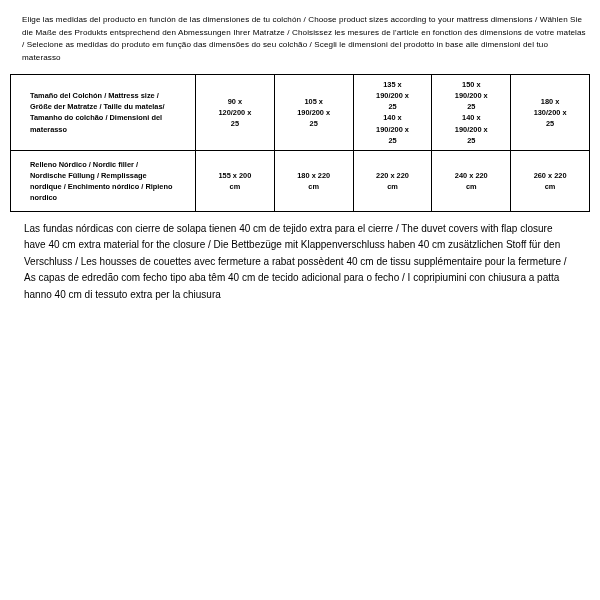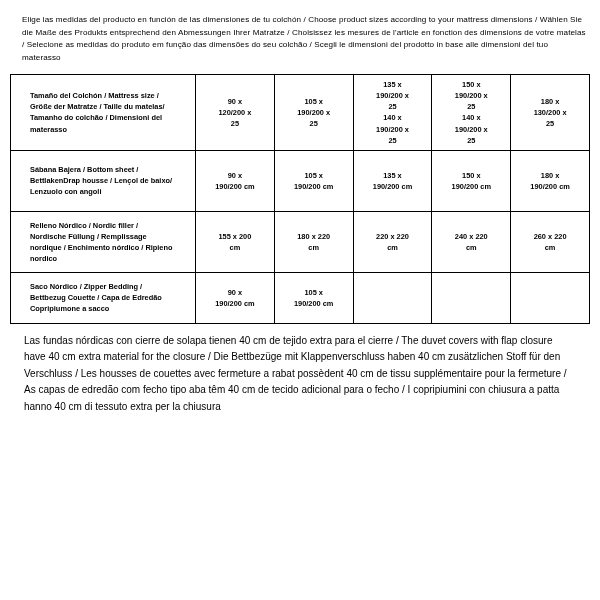--- a/index.html
+++ b/index.html
@@ -103,46 +103,30 @@
           <span class="hdr-line">150 x 190/200 x 25</span>
           <span class="hdr-line">140 x 190/200 x 25</span>
         </td>
         <td class="cell">
           <span class="hdr-line">180 x 130/200 x 25</span>
         </td>
       </tr>
 
 
 
-      <tr class="body-row">
-        <td class="rowhead">Sábana Bajera / Bottom sheet / BettlakenDrap housse / Lençol de baixo/ Lenzuolo con angoli</td>
-        <td class="cell">90 x 190/200 cm</td>
-        <td class="cell">105 x 190/200 cm</td>
-        <td class="cell">135 x 190/200 cm</td>
-        <td class="cell">150 x 190/200 cm</td>
-        <td class="cell">180 x 190/200 cm</td>
-      </tr>
 
       <tr class="body-row">
         <td class="rowhead">Relleno Nórdico / Nordic filler / Nordische Füllung / Remplissage nordique / Enchimento nórdico / Ripieno nordico</td>
         <td class="cell">155 x 200 cm</td>
         <td class="cell">180 x 220 cm</td>
         <td class="cell">220 x 220 cm</td>
         <td class="cell">240 x 220 cm</td>
         <td class="cell">260 x 220 cm</td>
       </tr>
 
 
 
-      <tr class="last-row">
-        <td class="rowhead">Saco Nórdico / Zipper Bedding / Bettbezug Couette / Capa de Edredão Copripiumone a sacco</td>
-        <td class="cell">90 x 190/200 cm</td>
-        <td class="cell">105 x 190/200 cm</td>
-        <td class="cell"></td>
-        <td class="cell"></td>
-        <td class="cell"></td>
-      </tr>
     </tbody>
   </table>
 
   <div class="footnote">Las fundas nórdicas con cierre de solapa tienen 40 cm de tejido extra para el cierre / The duvet covers with flap closure have 40 cm extra material for the closure / Die Bettbezüge mit Klappenverschluss haben 40 cm zusätzlichen Stoff für den Verschluss / Les housses de couettes avec fermeture a rabat possèdent 40 cm de tissu supplémentaire pour la fermeture / As capas de edredão com fecho tipo aba têm 40 cm de tecido adicional para o fecho / I copripiumini con chiusura a patta hanno 40 cm di tessuto extra per la chiusura</div>
 
 </div>
 
 </body></html>

